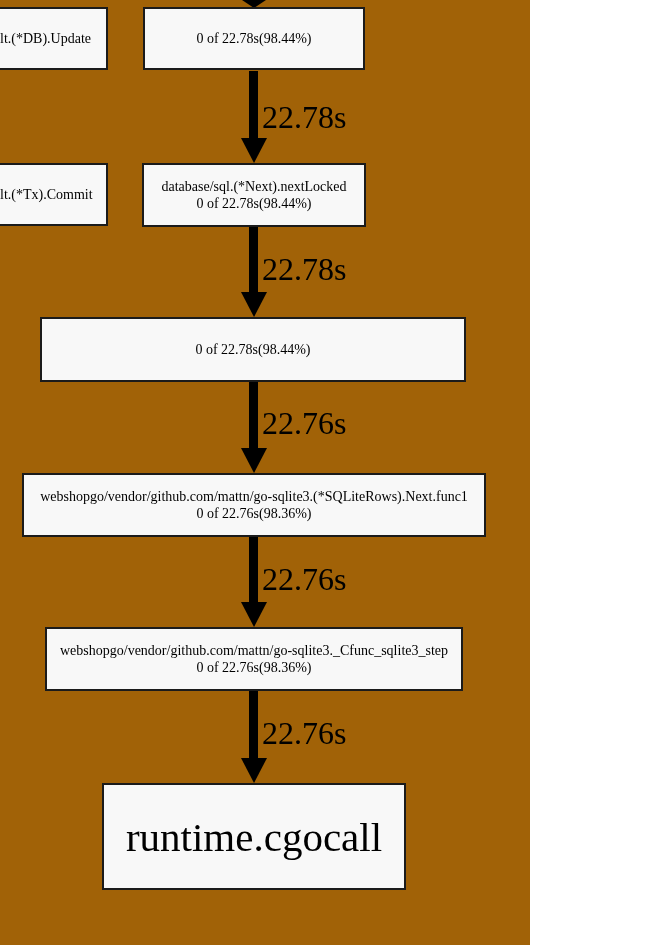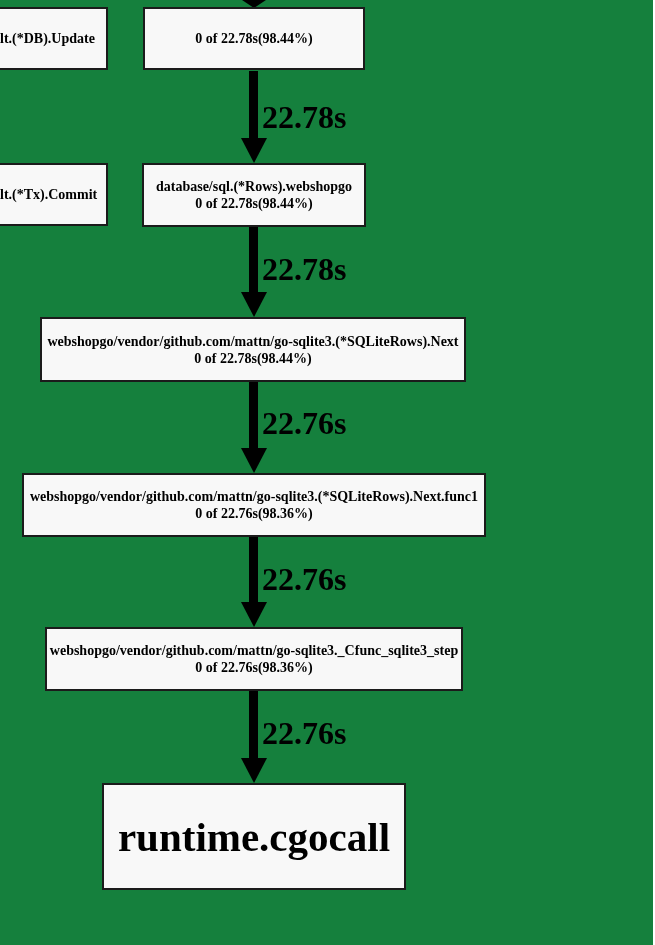--- a/index.html
+++ b/index.html
@@ -1,24 +1,23 @@
 <!DOCTYPE html>
 <html><head>
 <meta charset="utf-8">
 <style>
   html, body { margin: 0; padding: 0; background: #ffffff; }
   .canvas {
     position: relative;
-    width: 653px;
+    width: 530px;
     height: 945px;
-    background: #15803d;
+    background: #a16207;
     overflow: hidden;
     font-family: "Liberation Serif", "DejaVu Serif", serif;
     color: #000000;
-    font-weight: bold;
   }
   .node {
     position: absolute;
     background: #f8f8f8;
     border: 2px solid #1b1b1b;
     box-sizing: border-box;
     display: flex;
     flex-direction: column;
     justify-content: center;
     align-items: center;
@@ -118,30 +117,29 @@
 
   <div class="node" id="n1">
     <div class="t">0 of 22.78s(98.44%)</div>
   </div>
 
   <div class="eline" id="e1-line"></div>
   <div class="ehead" id="e1-head"></div>
   <div class="elabel" id="e1-label">22.78s</div>
 
   <div class="node" id="n2">
-    <div class="t">database/sql.(*Rows).webshopgo</div>
+    <div class="t">database/sql.(*Next).nextLocked</div>
     <div class="t">0 of 22.78s(98.44%)</div>
   </div>
 
   <div class="eline" id="e2-line"></div>
   <div class="ehead" id="e2-head"></div>
   <div class="elabel" id="e2-label">22.78s</div>
 
   <div class="node" id="n3">
-    <div class="t">webshopgo/vendor/github.com/mattn/go-sqlite3.(*SQLiteRows).Next</div>
     <div class="t">0 of 22.78s(98.44%)</div>
   </div>
 
   <div class="eline" id="e3-line"></div>
   <div class="ehead" id="e3-head"></div>
   <div class="elabel" id="e3-label">22.76s</div>
 
   <div class="node" id="n4">
     <div class="t">webshopgo/vendor/github.com/mattn/go-sqlite3.(*SQLiteRows).Next.func1</div>
     <div class="t">0 of 22.76s(98.36%)</div>

